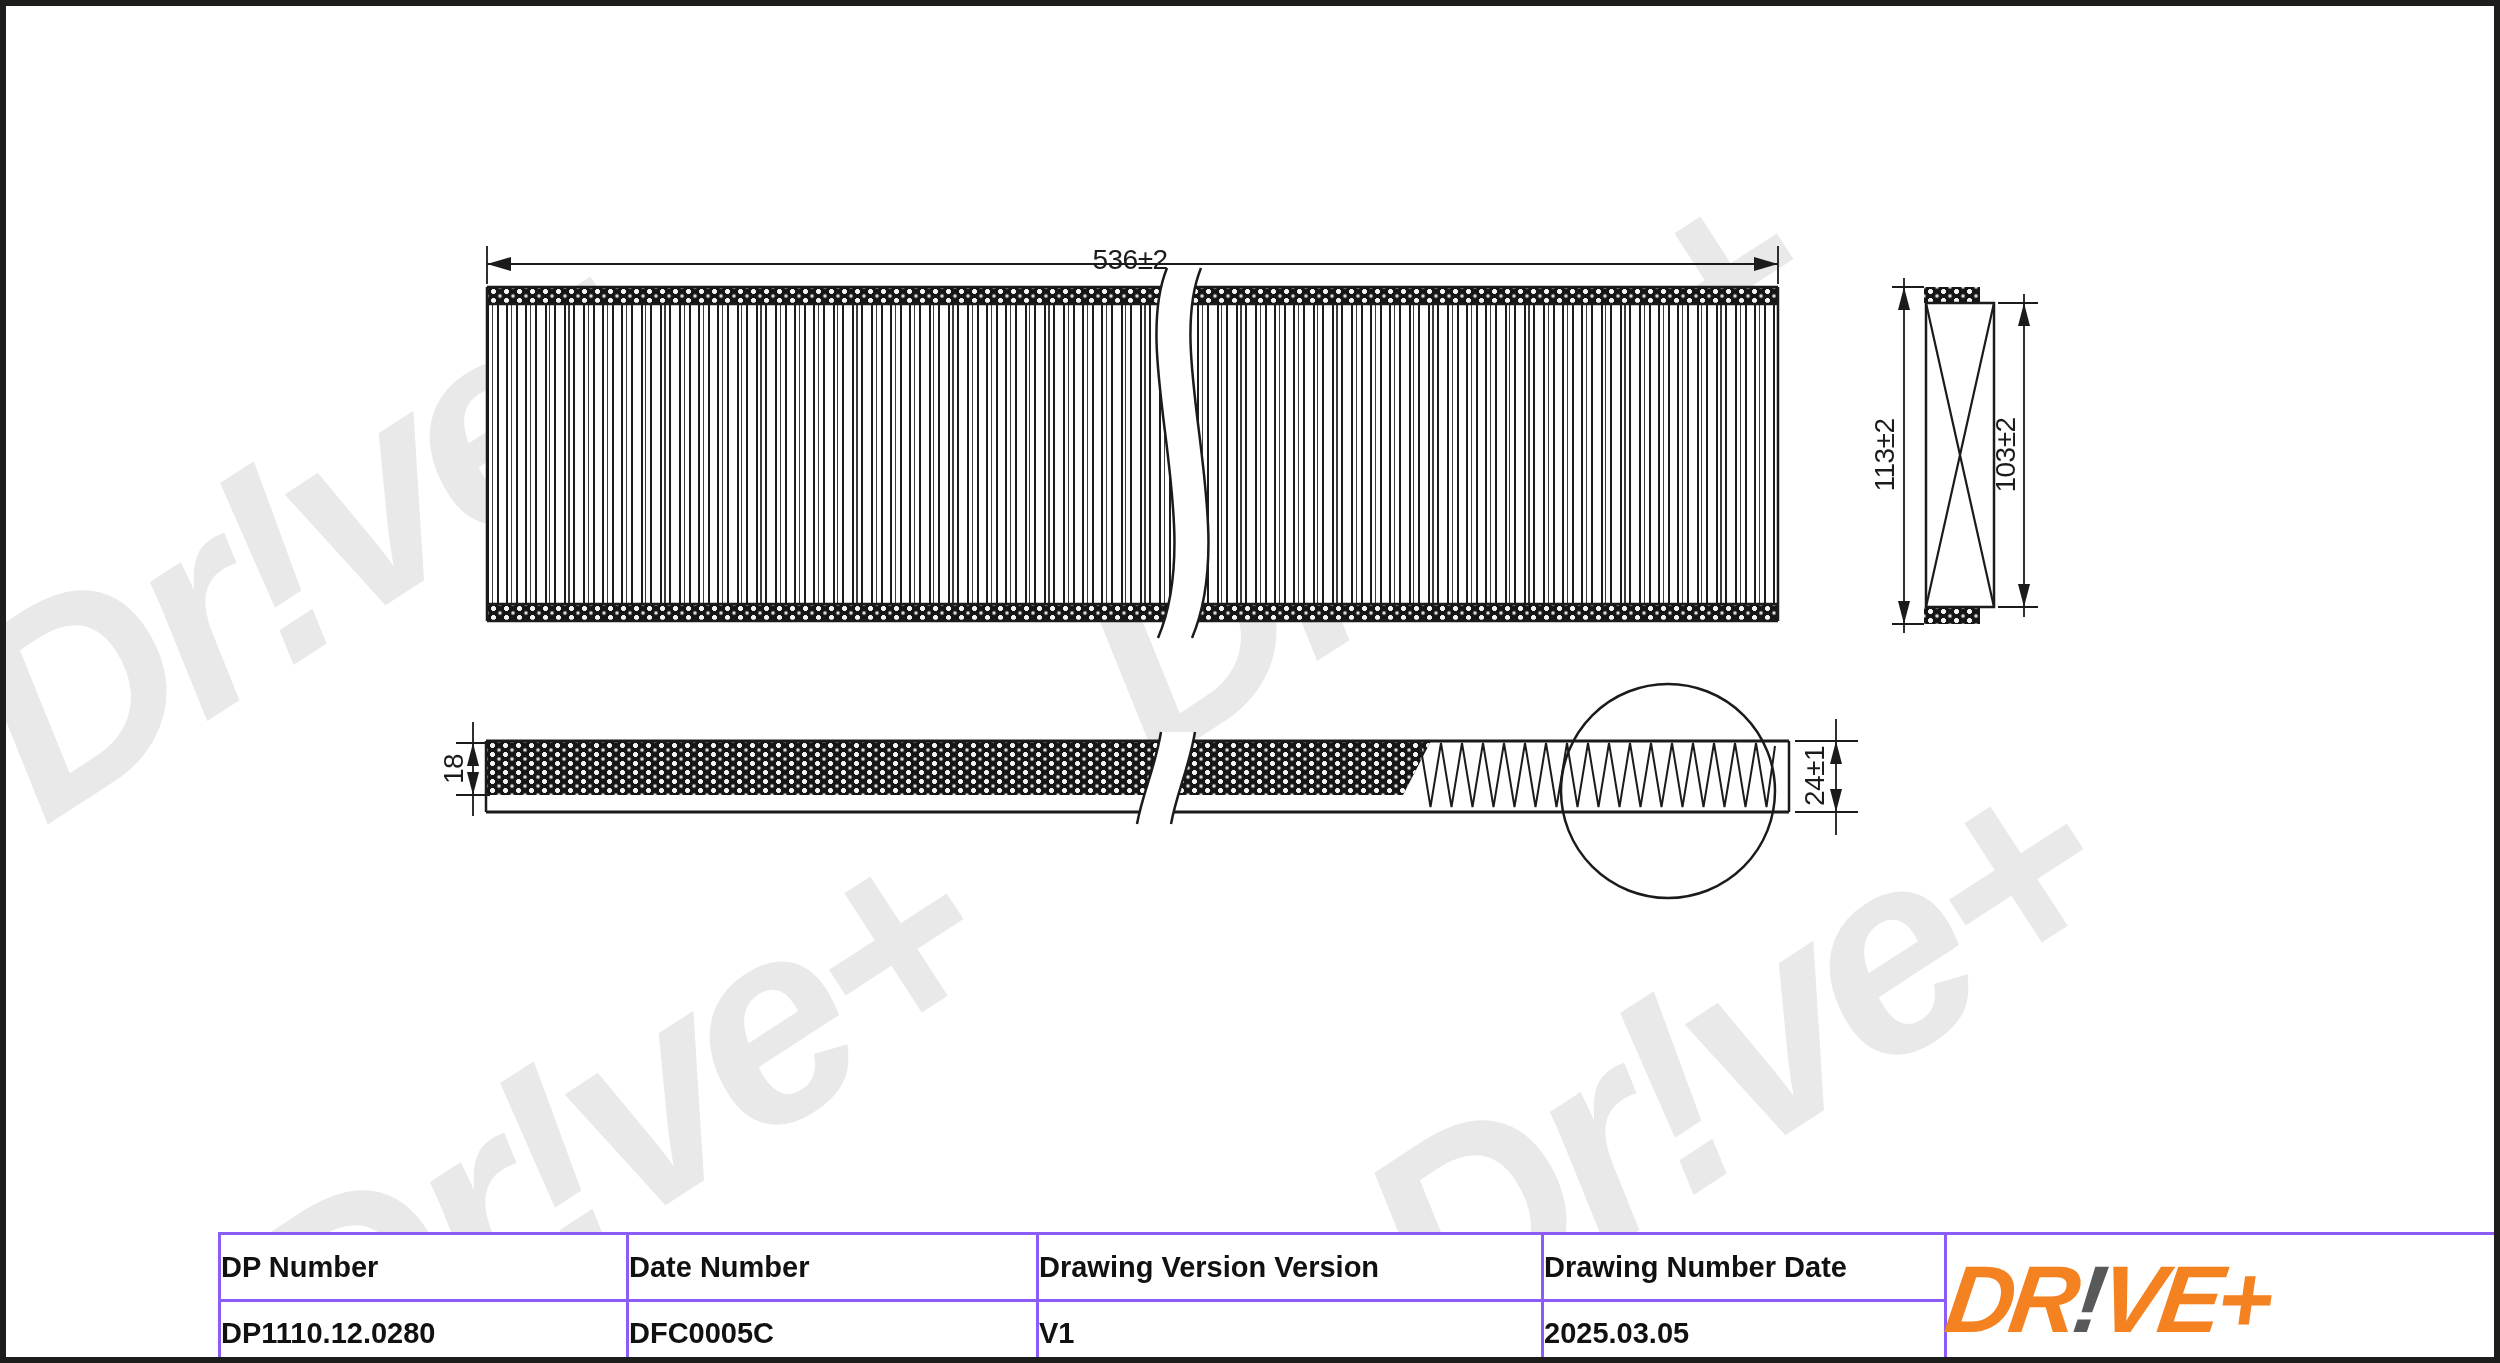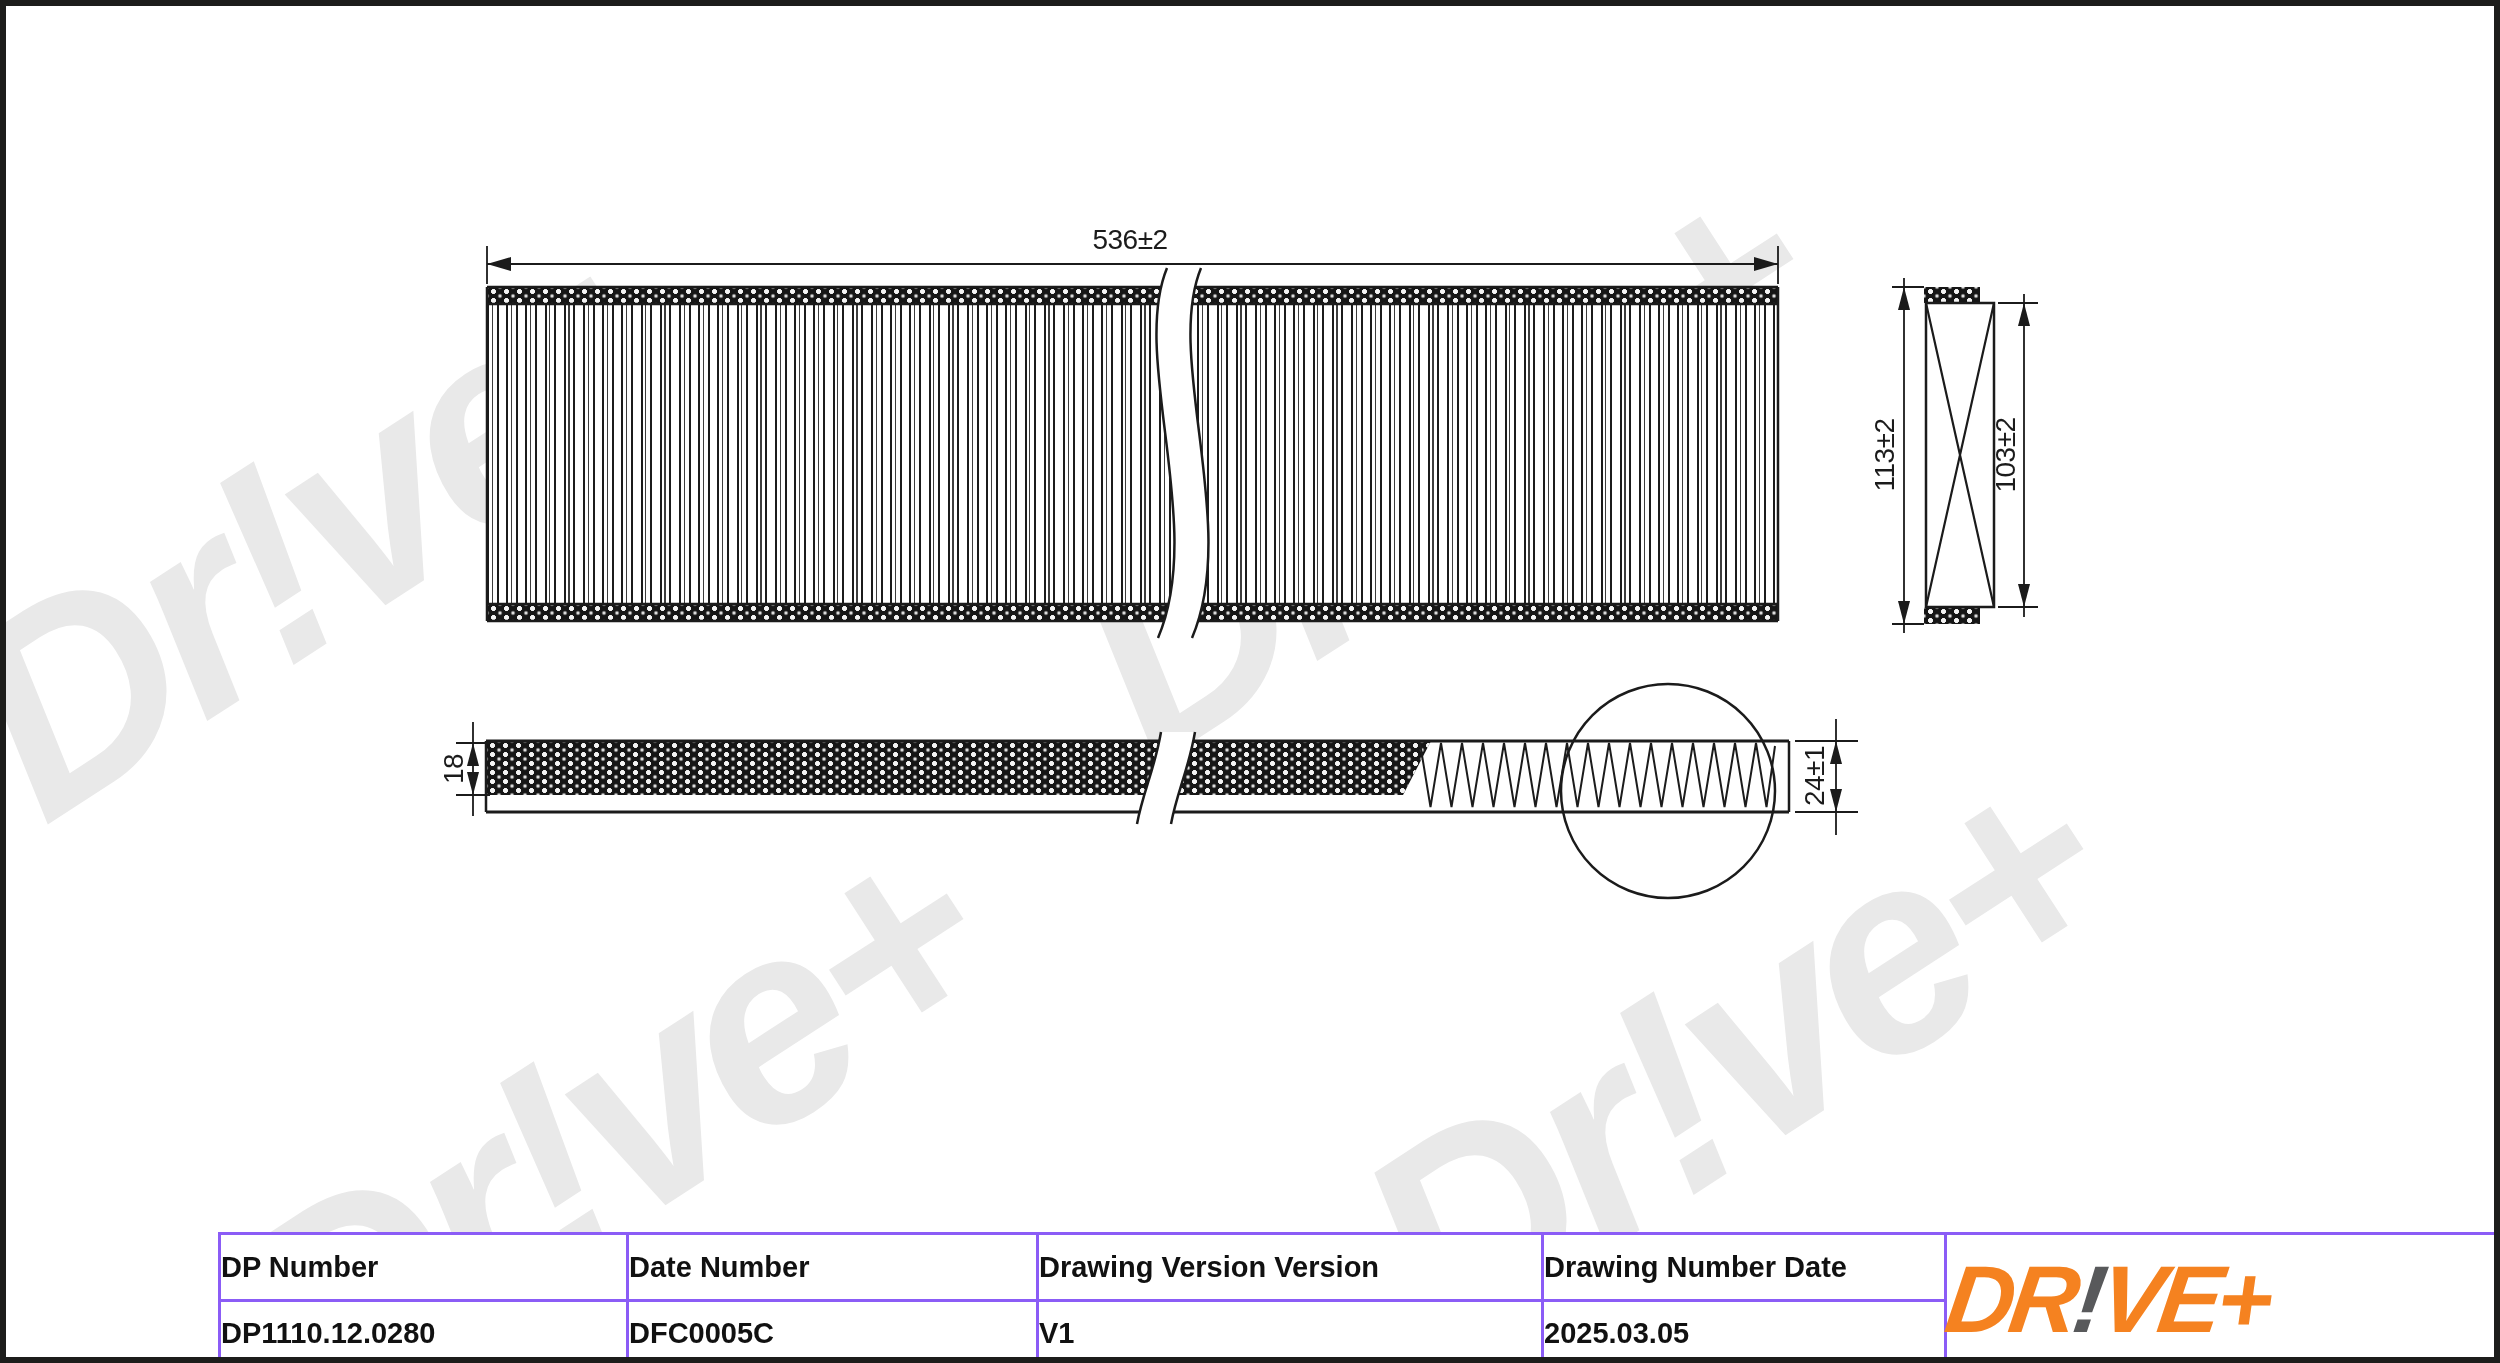--- a/index.html
+++ b/index.html
@@ -149,21 +149,21 @@
     <polygon points="1830,735 1824,758 1836,758" fill="#1b1b1b" stroke="none"></polygon>
     <polygon points="1830,806 1824,783 1836,783" fill="#1b1b1b" stroke="none"></polygon>
 
     <g stroke-width="1.8">
       <path d="M450,737 H484 M450,789 H484 M467,716 V810"></path>
     </g>
     <polygon points="467,737 461,760 473,760" fill="#1b1b1b" stroke="none"></polygon>
     <polygon points="467,789 461,766 473,766" fill="#1b1b1b" stroke="none"></polygon>
   </svg>
 
-  <div class="dim" style="left:1054px;top:218px;">536±2</div>
+  <div class="dim" style="left:1054px;top:238px;">536±2</div>
   <div class="dim vert" style="left:1809px;top:433px;">113±2</div>
   <div class="dim vert" style="left:1930px;top:433px;">103±2</div>
   <div class="dim vert" style="left:378px;top:747px;">18</div>
   <div class="dim vert" style="left:1739px;top:754px;">24±1</div>
 
   <table class="tblock">
     <colgroup>
       <col style="width:408px">
         <col style="width:410px">
         <col style="width:505px">

